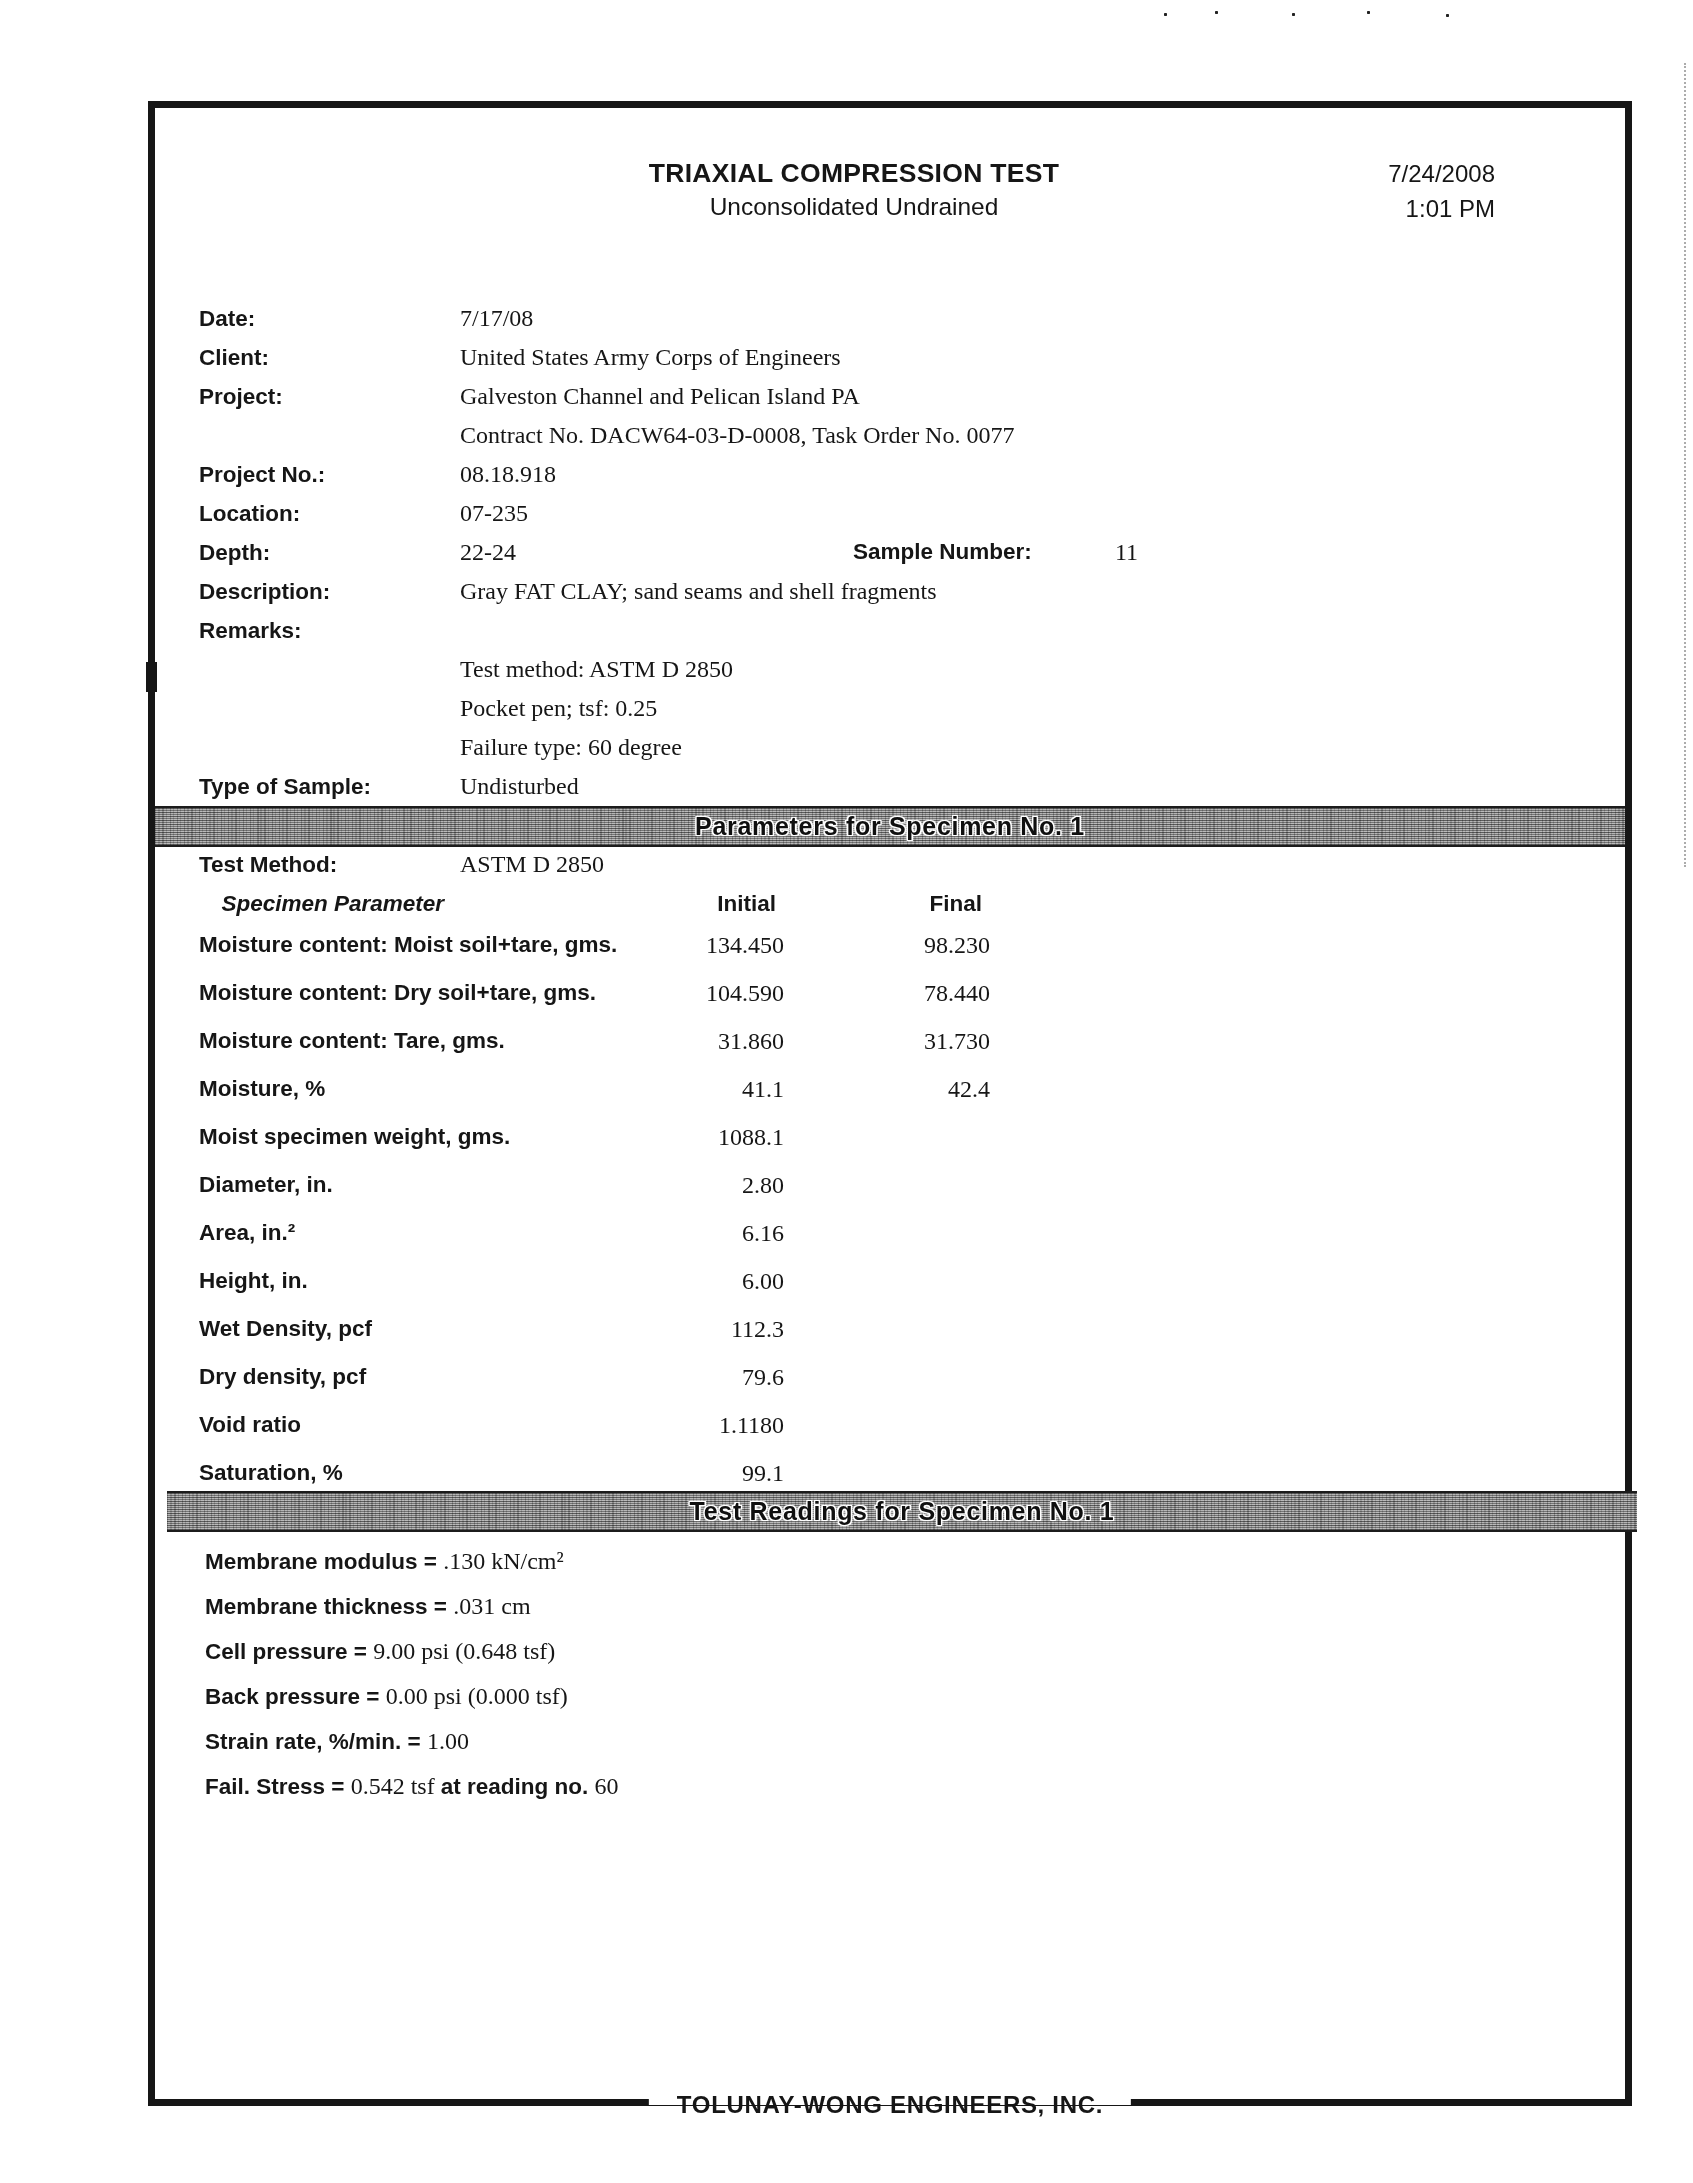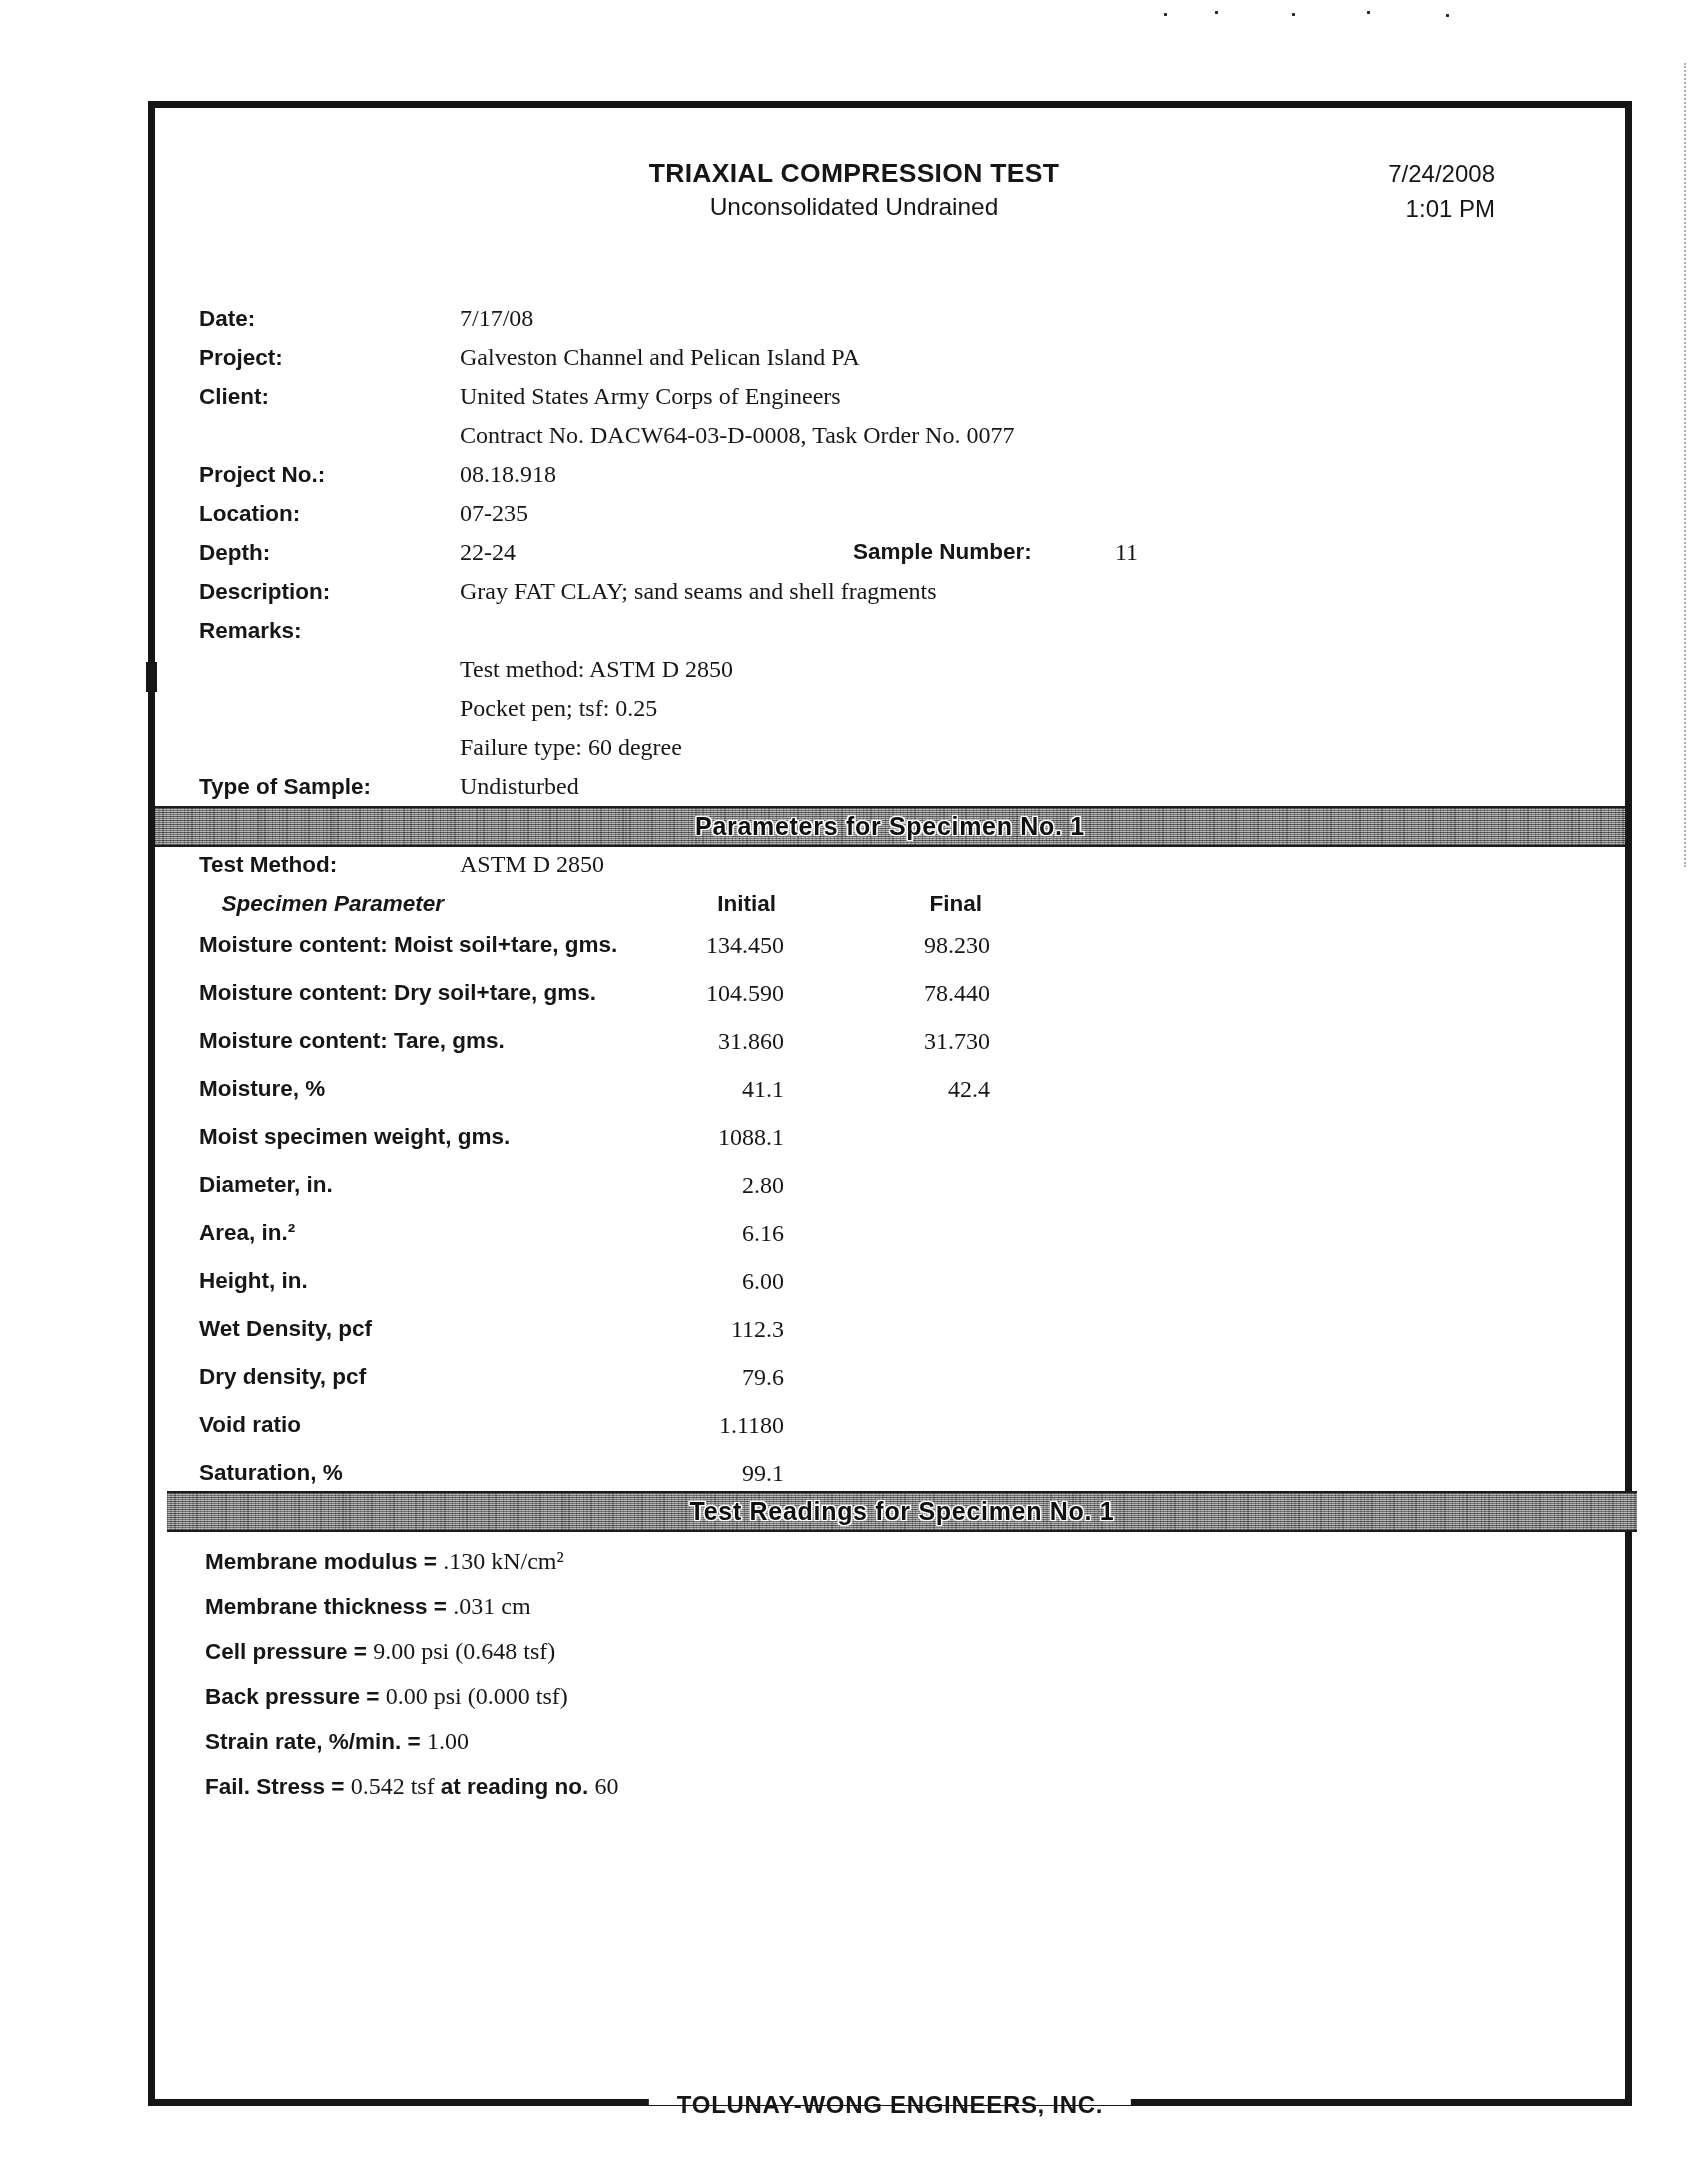--- a/index.html
+++ b/index.html
@@ -107,29 +107,29 @@
 
   <div class="info-row">
         <span class="lbl ilabel">Date:</span><span class="val">7/17/08</span>
         
         
         
         
         
       </div>
       <div class="info-row">
+        <span class="lbl ilabel">Client:</span><span class="val">United States Army Corps of Engineers</span>
+        
+        
+        
+        
+        
+      </div>
+      <div class="info-row">
         <span class="lbl ilabel">Project:</span><span class="val">Galveston Channel and Pelican Island PA</span>
-        
-        
-        
-        
-        
-      </div>
-      <div class="info-row">
-        <span class="lbl ilabel">Client:</span><span class="val">United States Army Corps of Engineers</span>
         
         
         
         
         
       </div>
       <div class="info-row">
         <span class="lbl ilabel"></span><span class="val">Contract No. DACW64-03-D-0008, Task Order No. 0077</span>
         
         

